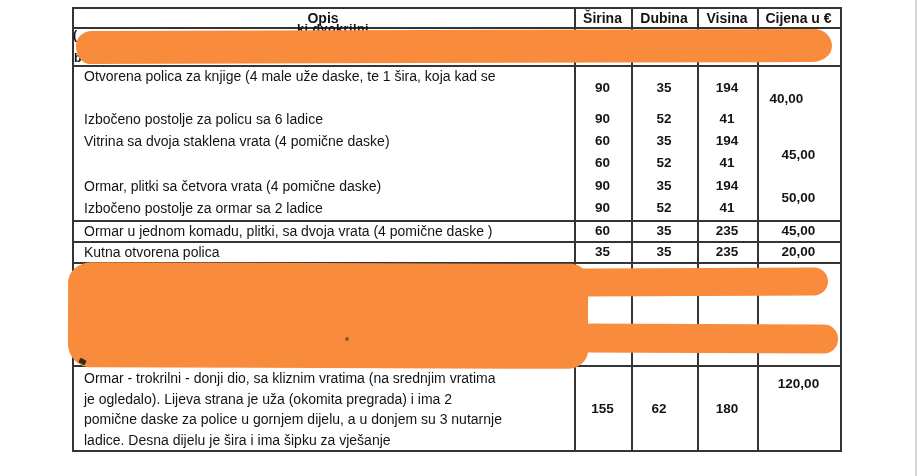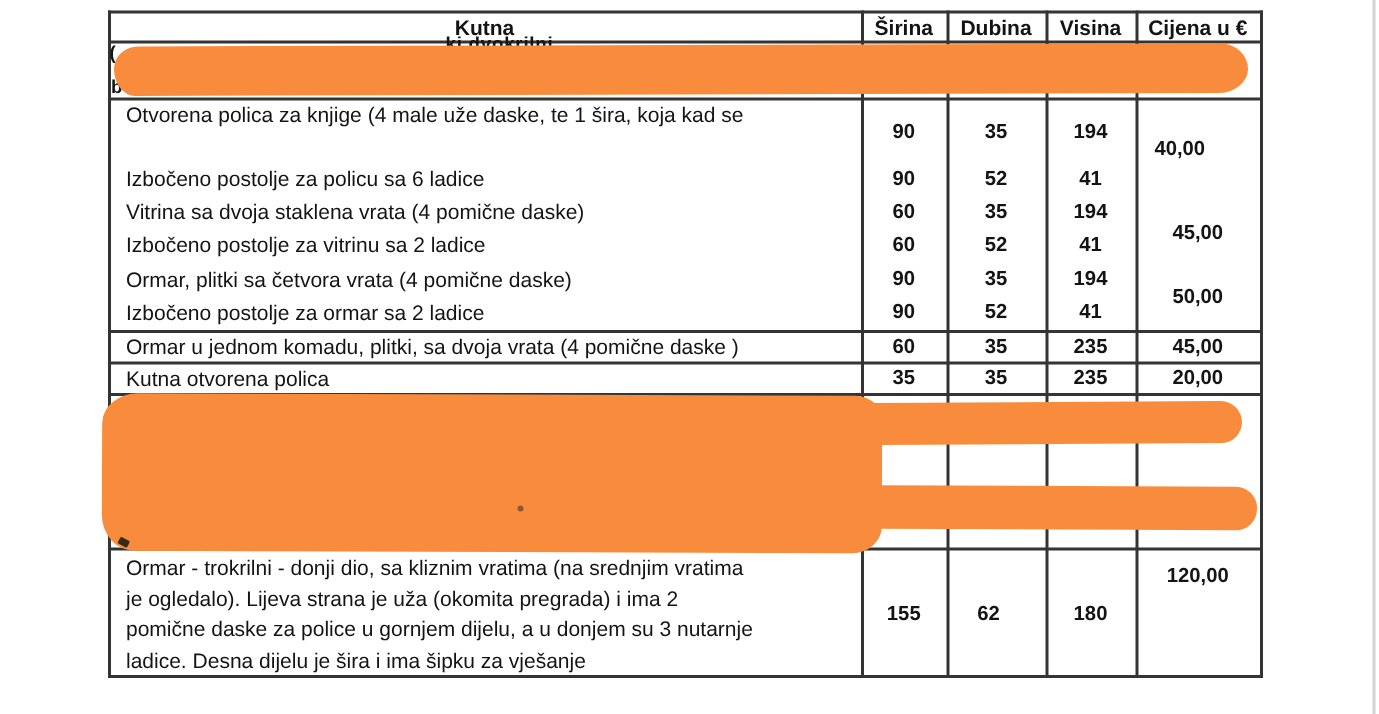--- a/index.html
+++ b/index.html
@@ -33,36 +33,35 @@
   <div class="hline" style="top:365px"></div>
   <div class="hline" style="top:450px"></div>
 
   <div class="vline" style="left:72px"></div>
   <div class="vline" style="left:574px"></div>
   <div class="vline" style="left:631px"></div>
   <div class="vline" style="left:697px"></div>
   <div class="vline" style="left:757px"></div>
   <div class="vline" style="left:840px"></div>
 
-  <div class="hdr" style="left:72px;width:502px">Kutna</div>
+  <div class="hdr" style="left:72px;width:502px">Opis</div>
   <div class="hdr" style="left:574px;width:57px">Širina</div>
   <div class="hdr" style="left:631px;width:66px">Dubina</div>
   <div class="hdr" style="left:697px;width:60px">Visina</div>
   <div class="hdr" style="left:757px;width:83px">Cijena u €</div>
 
   <div class="frag" style="left:73px;top:28px">(</div>
   <div class="frag" style="left:74px;top:51px">b</div>
   <div class="frag" style="left:297px;top:22px;letter-spacing:0.5px">ki dvokrilni</div>
 
   <div class="opis opis-block" style="top:66px">
     <div>Otvorena polica za knjige (4 male uže daske, te 1 šira, koja kad se</div>
   </div>
   <div class="opis" style="top:109px">Izbočeno postolje za policu sa 6 ladice</div>
   <div class="opis" style="top:131px">Vitrina sa dvoja staklena vrata (4 pomične daske)</div>
-  <div class="opis" style="top:153px">Izbočeno postolje za vitrinu sa 2 ladice</div>
   <div class="opis" style="top:176px">Ormar, plitki sa četvora vrata (4 pomične daske)</div>
   <div class="opis" style="top:198px">Izbočeno postolje za ormar sa 2 ladice</div>
   <div class="opis" style="top:221px">Ormar u jednom komadu, plitki, sa dvoja vrata (4 pomične daske )</div>
   <div class="opis" style="top:242px">Kutna otvorena polica</div>
   <div class="opis opis-block" style="top:368px;line-height:20.5px">
     <div>Ormar - trokrilni - donji dio, sa kliznim vratima (na srednjim vratima</div>
     <div>je ogledalo). Lijeva strana je uža (okomita pregrada) i ima 2</div>
     <div>pomične daske za police u gornjem dijelu, a u donjem su 3 nutarnje</div>
     <div>ladice. Desna dijelu je šira i ima šipku za vješanje</div>
   </div>

